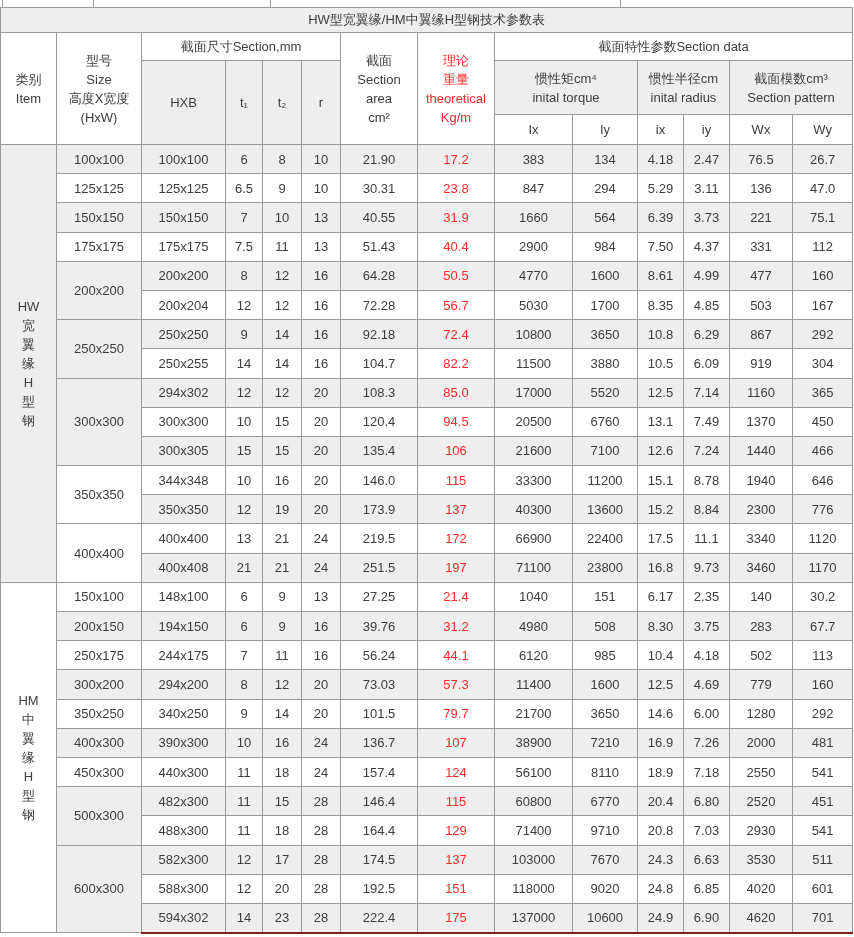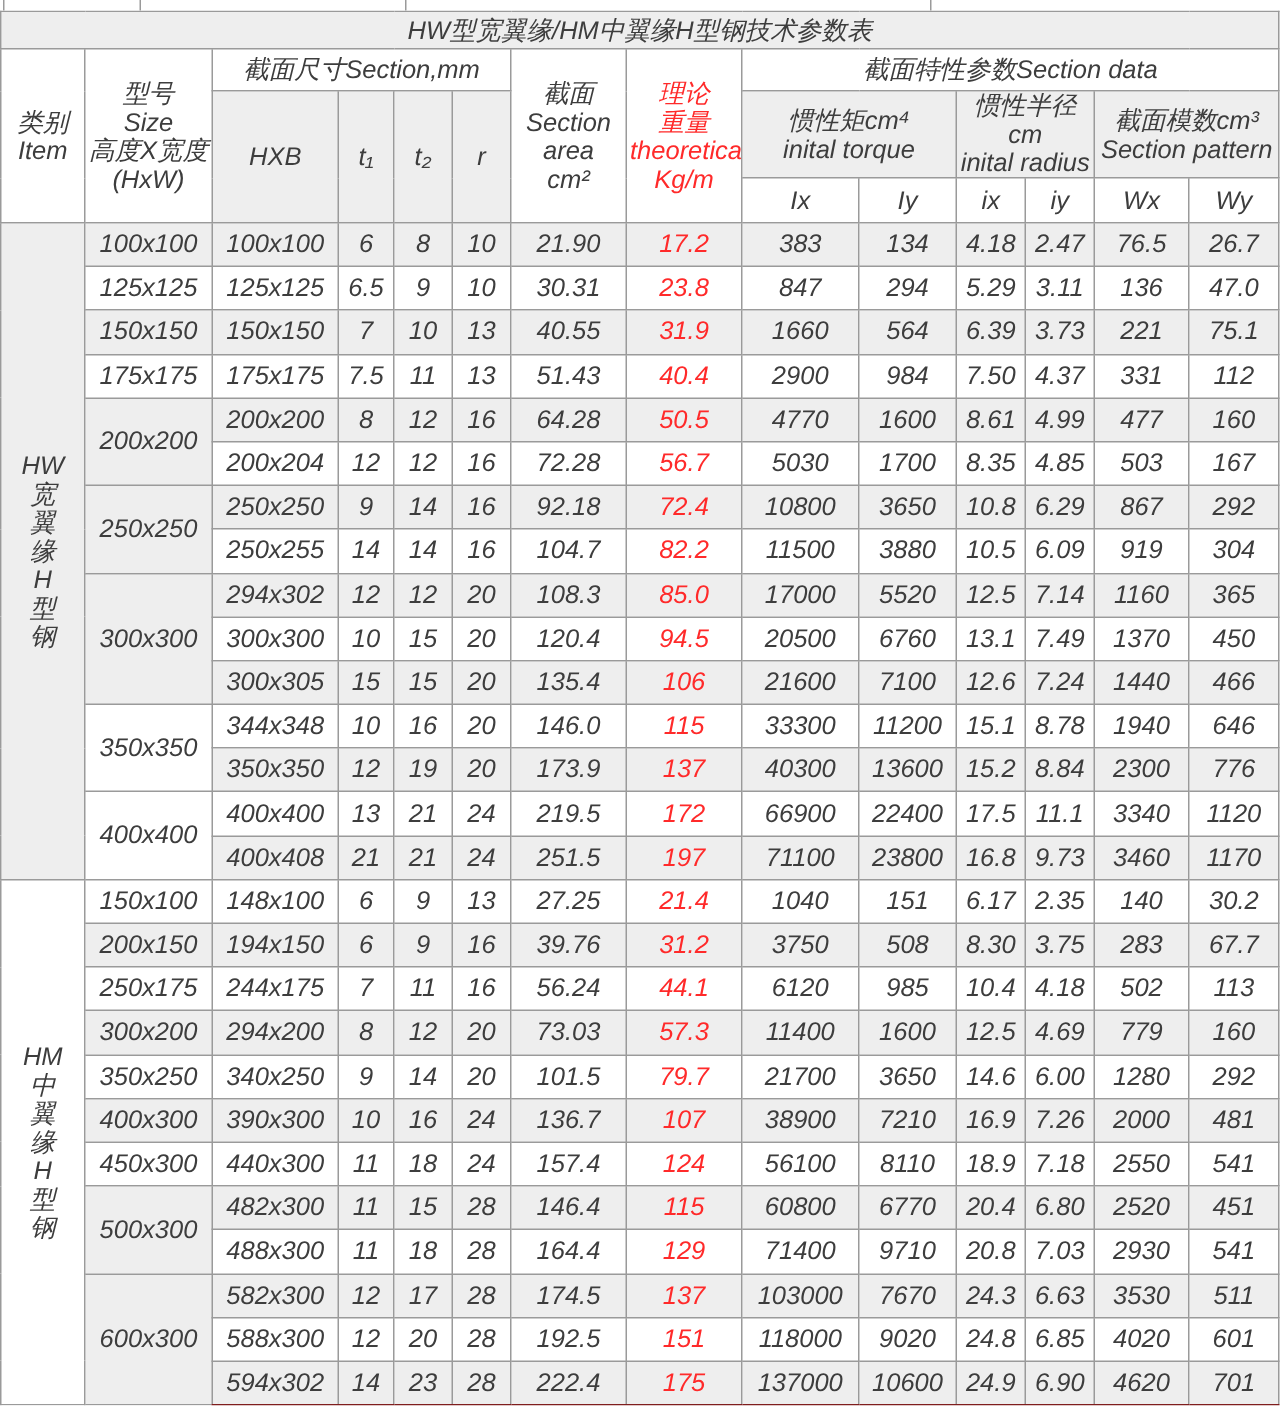--- a/index.html
+++ b/index.html
@@ -4,21 +4,21 @@
 <style>
   html,body{margin:0;padding:0;background:#fff;}
   .wrap{
     position:relative;width:854px;height:937px;overflow:hidden;background:#fff;
     font-family:"Liberation Sans","DejaVu Sans",sans-serif;
   }
   .topstrip{position:relative;height:7px;background:#fff;}
   .topstrip .vline{position:absolute;top:0;width:1px;height:7px;background:#9a9a9a;}
   table{
     border-collapse:collapse;table-layout:fixed;width:853px;
-    font-size:17px;color:#3d3d3d;font-style:italic;
+    font-size:13px;color:#3d3d3d;
   }
   td{
     border:1px solid #9a9a9a;text-align:center;vertical-align:middle;
     padding:0 2px;overflow:hidden;
   }
   .g{background:#eeeeee;}
   .w{background:#ffffff;}
   .title-row td{height:24px;background:#eeeeee;}
   .h1 td{height:27px;}
   .h2 td{height:53px;}
@@ -357,21 +357,21 @@
           <td class="w">30.2</td>
         </tr>
         <tr class="data">
           <td class="g">200x150</td>
           <td class="g">194x150</td>
           <td class="g">6</td>
           <td class="g">9</td>
           <td class="g">16</td>
           <td class="g">39.76</td>
           <td class="g red">31.2</td>
-          <td class="g">3750</td>
+          <td class="g">4980</td>
           <td class="g">508</td>
           <td class="g">8.30</td>
           <td class="g">3.75</td>
           <td class="g">283</td>
           <td class="g">67.7</td>
         </tr>
         <tr class="data">
           <td class="w">250x175</td>
           <td class="w">244x175</td>
           <td class="w">7</td>

